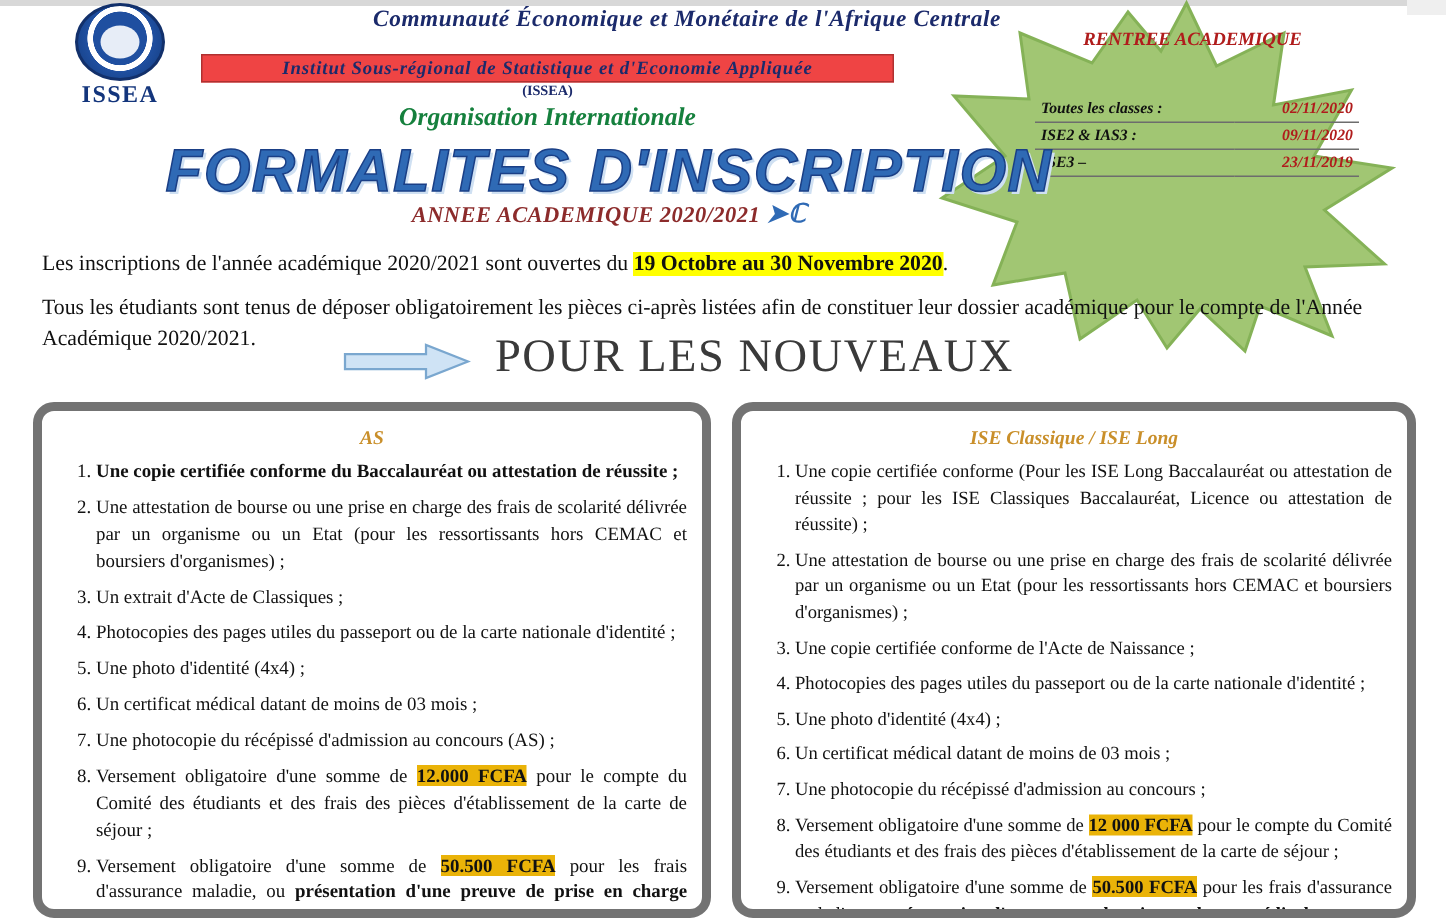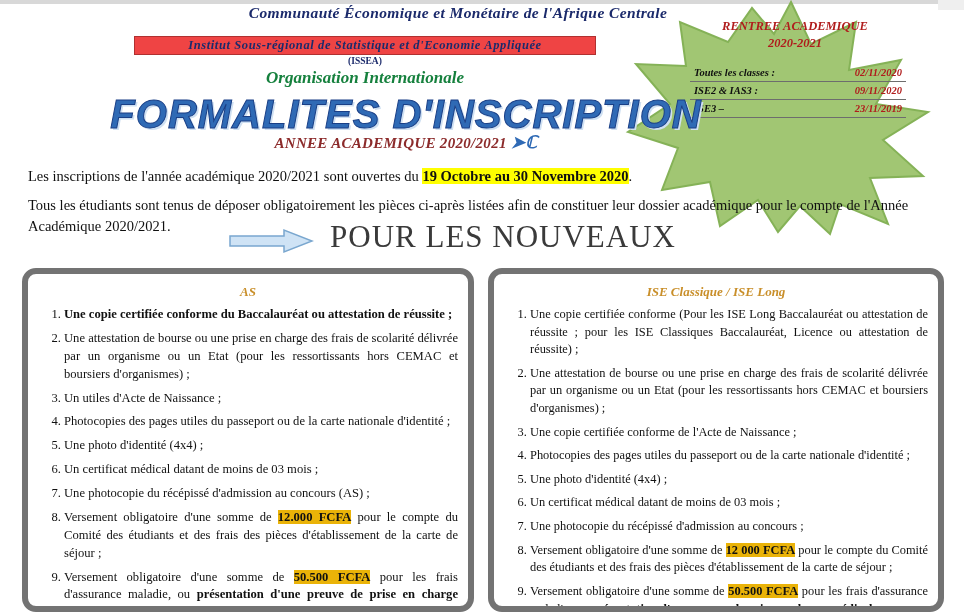--- a/index.html
+++ b/index.html
@@ -164,40 +164,43 @@
   <div class="scan-corner"></div>
 
   <div class="star-wrap">
     <svg class="star" viewBox="0 0 346 236">
       <polygon points="173,2 193,44 238,22 231,70 283,60 258,104 310,112 265,140 305,176 252,178 270,224 222,204 212,234 182,206 160,232 140,200 102,226 92,182 44,190 60,148 10,132 52,104 18,64 68,66 62,22 110,42 134,8 156,34" fill="#9cc46c" stroke="#7fae4f" stroke-width="2" opacity="0.95"></polygon>
     </svg>
   </div>
 
   <div class="rentree">
     <div>RENTREE ACADEMIQUE</div>
-    <div>2020-2021</div>
   </div>
 
   <table class="star-table">
     <tbody>
       <tr>
         <td>Toutes les classes :</td>
         <td class="val">02/11/2020</td>
       </tr>
       <tr>
         <td>ISE2 &amp; IAS3 :</td>
         <td class="val">09/11/2020</td>
       </tr>
       <tr>
         <td>ISE3 –</td>
         <td class="val">23/11/2019</td>
       </tr>
     </tbody>
   </table>
 
+  <div class="logo">
+    <div class="logo-seal"></div>
+    <div class="logo-text">ISSEA</div>
+  </div>
 
   <div class="hdr-line1">Communauté Économique et Monétaire de l'Afrique Centrale</div>
   <div class="hdr-line2">(CEMAC)</div>
   <div class="hdr-box">
     <span>Institut Sous-régional de Statistique et d'Economie Appliquée</span>
   </div>
   <div class="hdr-line3">(ISSEA)</div>
   <div class="hdr-line4">Organisation Internationale</div>
 
   <div class="main-title">FORMALITES D'INSCRIPTION</div>
@@ -217,21 +220,21 @@
     <polygon points="2,8 56,8 56,2 84,13 56,24 56,18 2,18" fill="#cfe3f5" stroke="#7aa7cf" stroke-width="1.5"></polygon>
   </svg>
 
   <div class="nouveaux">POUR LES NOUVEAUX</div>
 
   <div class="col col-left">
     <div class="col-head">AS</div>
     <ol class="reqs">
       <li><b>Une copie certifiée conforme du Baccalauréat ou attestation de réussite ;</b></li>
       <li><span>Une attestation de bourse ou une prise en charge des frais de scolarité délivrée par un organisme ou un Etat (pour les ressortissants hors CEMAC et boursiers d'organismes) ;</span></li>
-      <li><span>Un utiles d'Acte de Naissance ;</span></li>
+      <li><span>Un extrait d'Acte de Classiques ;</span></li>
       <li><span>Photocopies des pages utiles du passeport ou de la carte nationale d'identité ;</span></li>
       <li><span>Une photo d'identité (4x4) ;</span></li>
       <li><span>Un certificat médical datant de moins de 03 mois ;</span></li>
       <li><span>Une photocopie du récépissé d'admission au concours (AS) ;</span></li>
       <li>
         Versement obligatoire d'une somme de <span class="amt">12.000 FCFA</span> pour le compte du Comité des étudiants et des frais des pièces d'établissement de la carte de séjour ;
       </li>
       <li>
         Versement obligatoire d'une somme de <span class="amt">50.500 FCFA</span> pour les frais d'assurance maladie, ou <b>présentation d'une preuve de prise en charge médicale.</b>
       </li>

